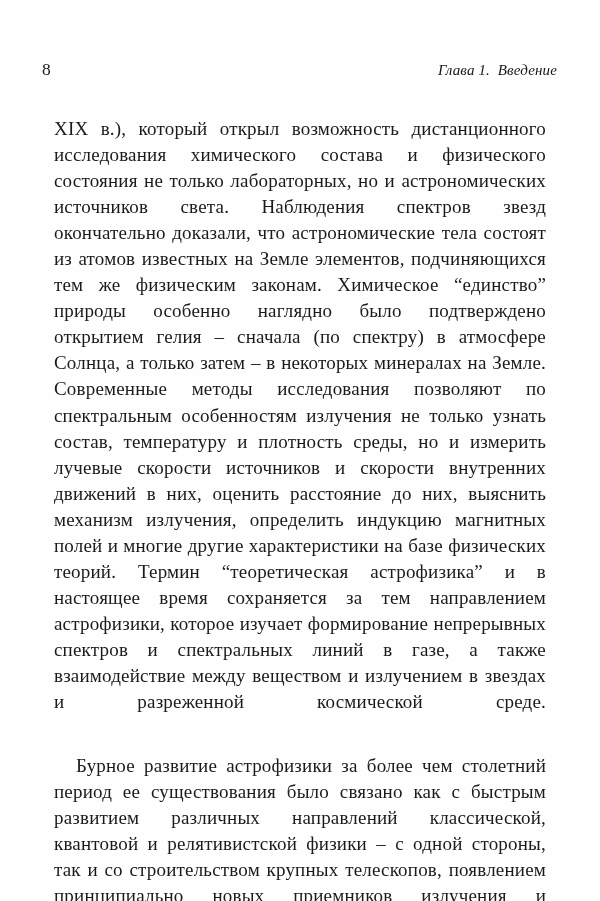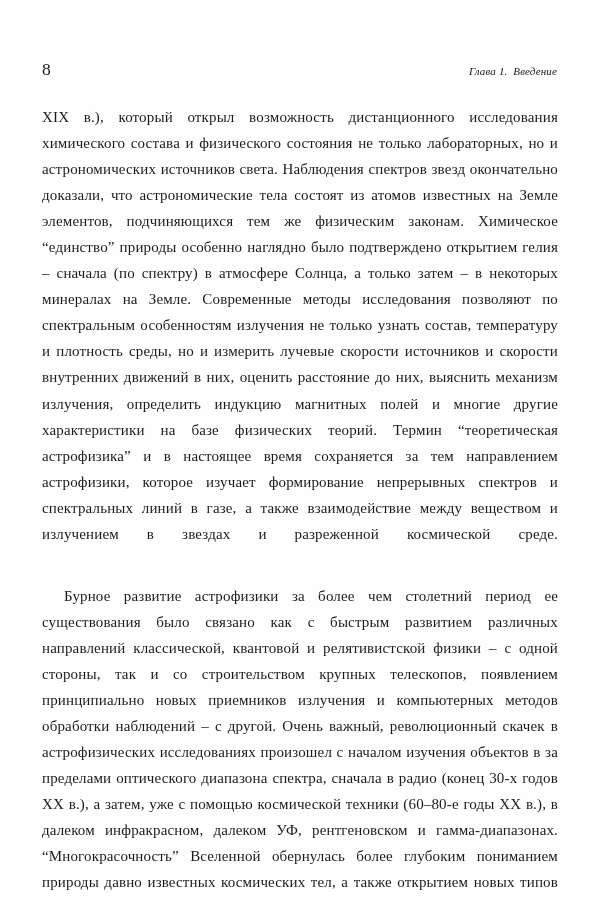--- a/index.html
+++ b/index.html
@@ -36,41 +36,41 @@
     align-items: baseline;
     justify-content: space-between;
   }
   .folio {
     font-size: 17.5px;
     line-height: 24px;
     letter-spacing: 0.2px;
     color: #1b1b1b;
   }
   .head-title {
-    font-size: 11px;
+    font-size: 15px;
     line-height: 24px;
     font-style: italic;
     color: #161616;
     letter-spacing: 0.15px;
     white-space: pre;
   }
 
   
   .textblock {
     position: absolute;
     top: 104px;
     left: 42px;
     width: 516px;
   }
 
   p.para {
-    margin: 0;
+    margin: 12px;
     text-align: justify;
     text-justify: inter-word;
-    font-size: 15px;
+    font-size: 19px;
     line-height: 26.05px;
     letter-spacing: 0.01em;
     word-spacing: 0.005em;
     hyphens: manual;
     color: #1b1b1b;
   }
   p.para + p.para {
     margin-top: 10px;
   }
   p.para.indent {

